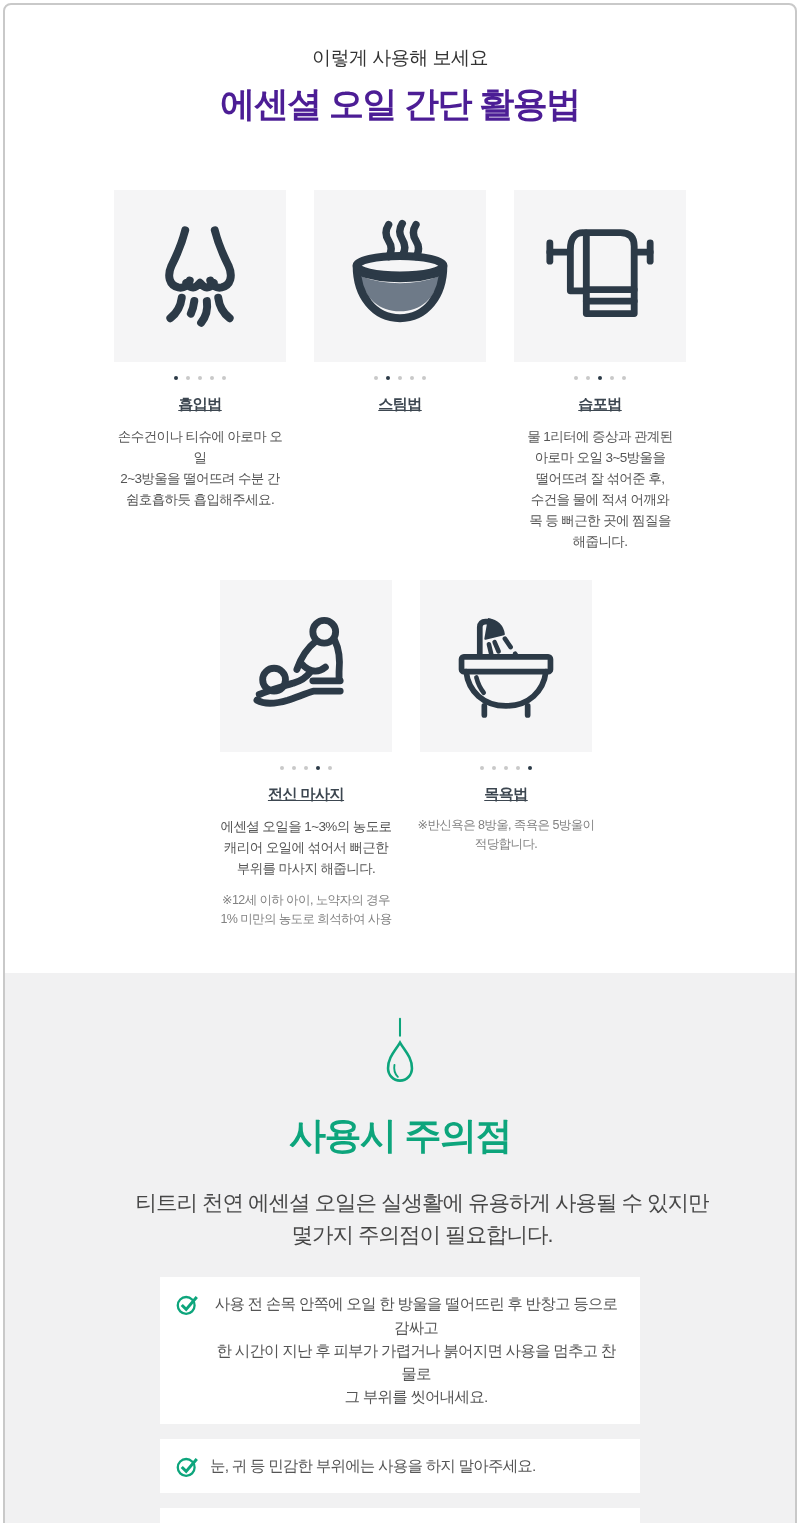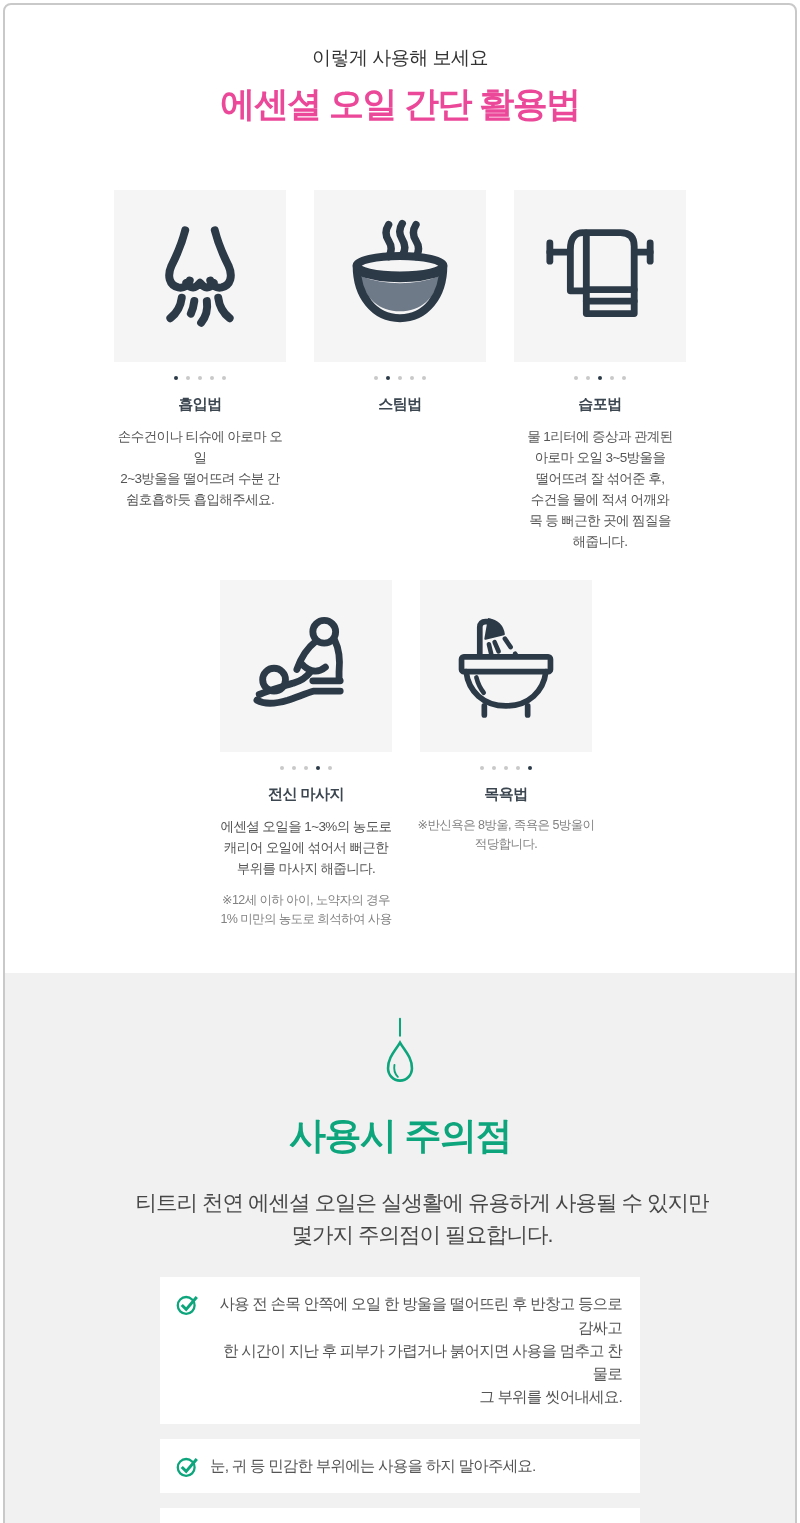--- a/index.html
+++ b/index.html
@@ -16,55 +16,55 @@
     border: 2px solid #c9c9c9;
     border-radius: 8px;
     overflow: hidden;
     background: #ffffff;
   }
 
   
   .usage { padding: 40px 0 44px; text-align: center; }
   .subtitle { font-size: 19px; color: #333; margin: 0 0 10px; letter-spacing: -0.5px; }
   .main-title {
-    font-size: 35px; font-weight: bold; color: #ec4899;
+    font-size: 35px; font-weight: bold; color: #4c1d95;
     margin: 0; letter-spacing: -1.5px;
   }
   .row { display: flex; justify-content: center; margin-top: 62px; }
   .row-2 { margin-top: 16px; padding-left: 12px; }
   .method { width: 200px; }
   .icon-box {
     width: 172px; height: 172px; margin: 0 auto;
     background: #f5f5f6;
     display: flex; align-items: center; justify-content: center;
   }
   .icon-box svg { width: 114px; height: 114px; }
   .ic { stroke: #2c3a47; fill: none; stroke-linecap: round; stroke-linejoin: round; }
   .dots { margin-top: 14px; display: flex; justify-content: center; gap: 8px; }
   .dot { width: 4px; height: 4px; border-radius: 50%; background: #c9c9c9; }
   .dot.active { background: #2c3a47; }
-  .m-name { font-size: 15px; font-weight: bold; color: #3c4650; margin: 15px 0 7px; letter-spacing: -0.5px; }
+  .m-name { font-size: 15px; font-weight: bold; color: #3c4650; margin: 15px 0 7px; letter-spacing: -0.5px; text-decoration: underline; }
   .m-desc { font-size: 13.5px; color: #555; line-height: 1.56; margin: 12px; white-space: pre-line; letter-spacing: -0.6px; }
   .m-note { font-size: 12.5px; color: #828282; line-height: 1.5; margin: 12px 0 0; white-space: pre-line; letter-spacing: -0.6px; }
 
   
   .caution { background: #f1f1f2; text-align: center; padding: 44px 0 42px; }
   .drop-wrap svg { width: 52px; height: 82px; display: block; margin: 0 auto; }
   .dr { stroke: #0da57c; fill: none; stroke-linecap: round; }
   .caution-title {
     font-size: 37px; font-weight: bold; color: #0da57c;
     margin: 12px 0 0; letter-spacing: -1.5px;
   }
   .caution-intro {
     font-size: 21.5px; color: #474747; line-height: 1.5;
     margin: 26px 0 0; white-space: pre-line; letter-spacing: -1px; padding-left: 44px;
   }
   .cards { width: 480px; margin: 26px auto 0; display: flex; flex-direction: column; gap: 15px; }
   .card {
-    background: #ffffff; text-align: right;
+    background: #ffffff; text-align: center;
     padding: 15px 18px 15px 16px;
     display: flex; gap: 11px; align-items: flex-start;
   }
   .check { flex: none; margin-top: 1px; }
   .check svg { width: 23px; height: 23px; display: block; }
   .card-text { font-size: 15.5px; color: #555; line-height: 1.5; margin: 0; white-space: pre-line; letter-spacing: -0.8px; }
 </style>
 </head>
 <body>
 

